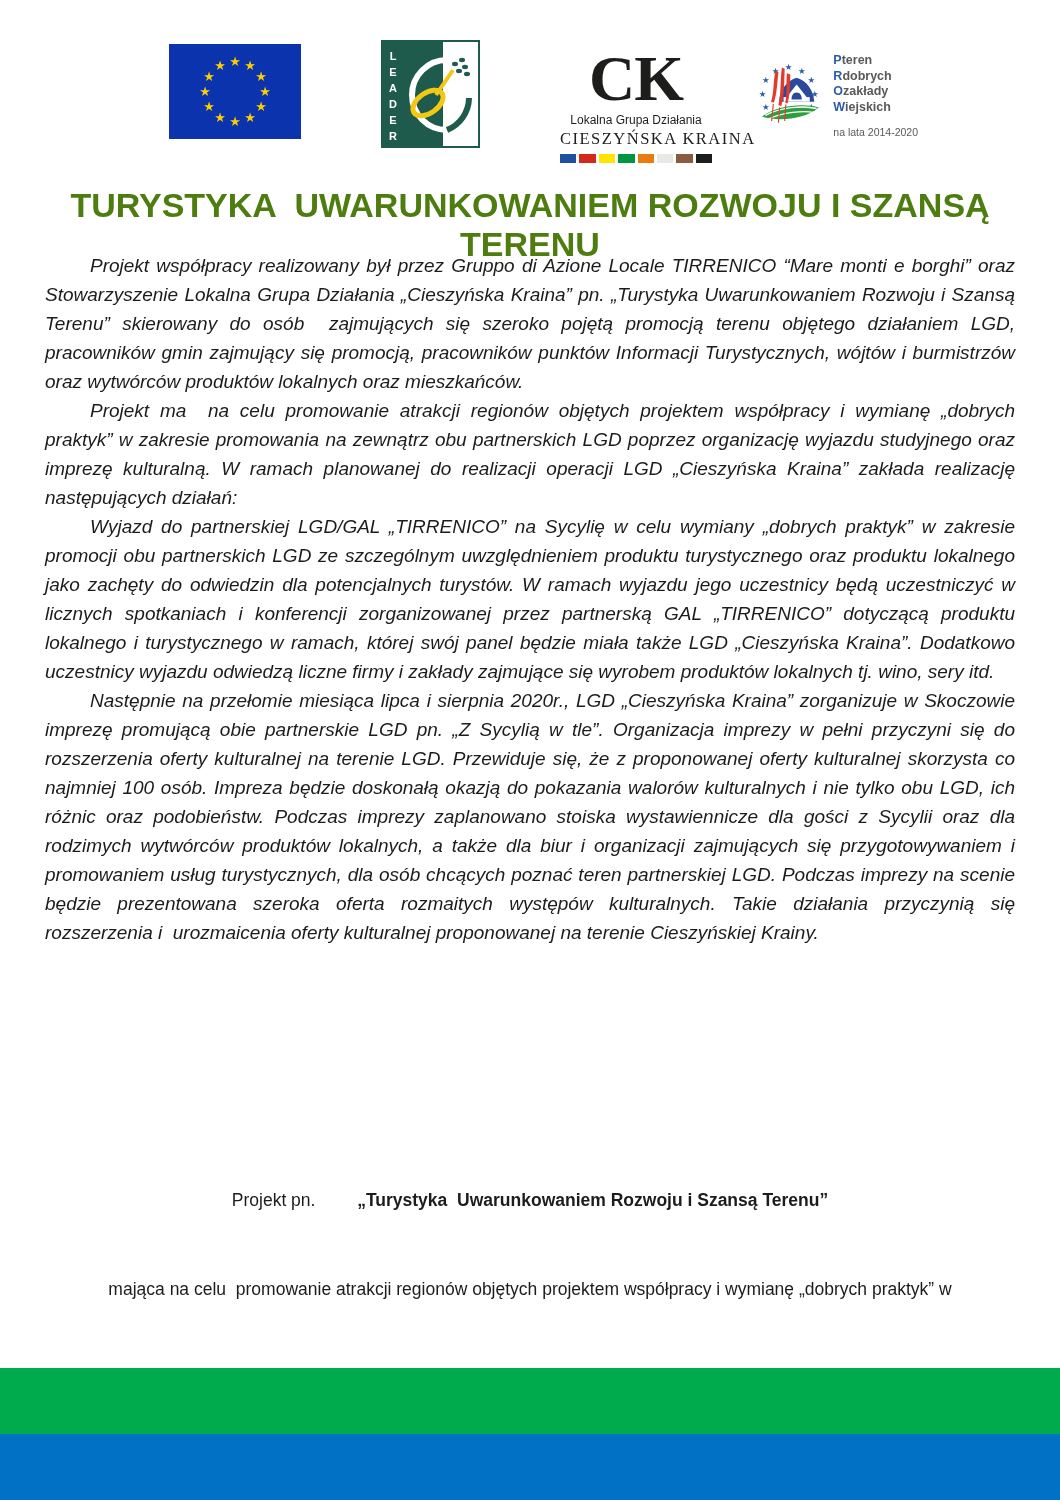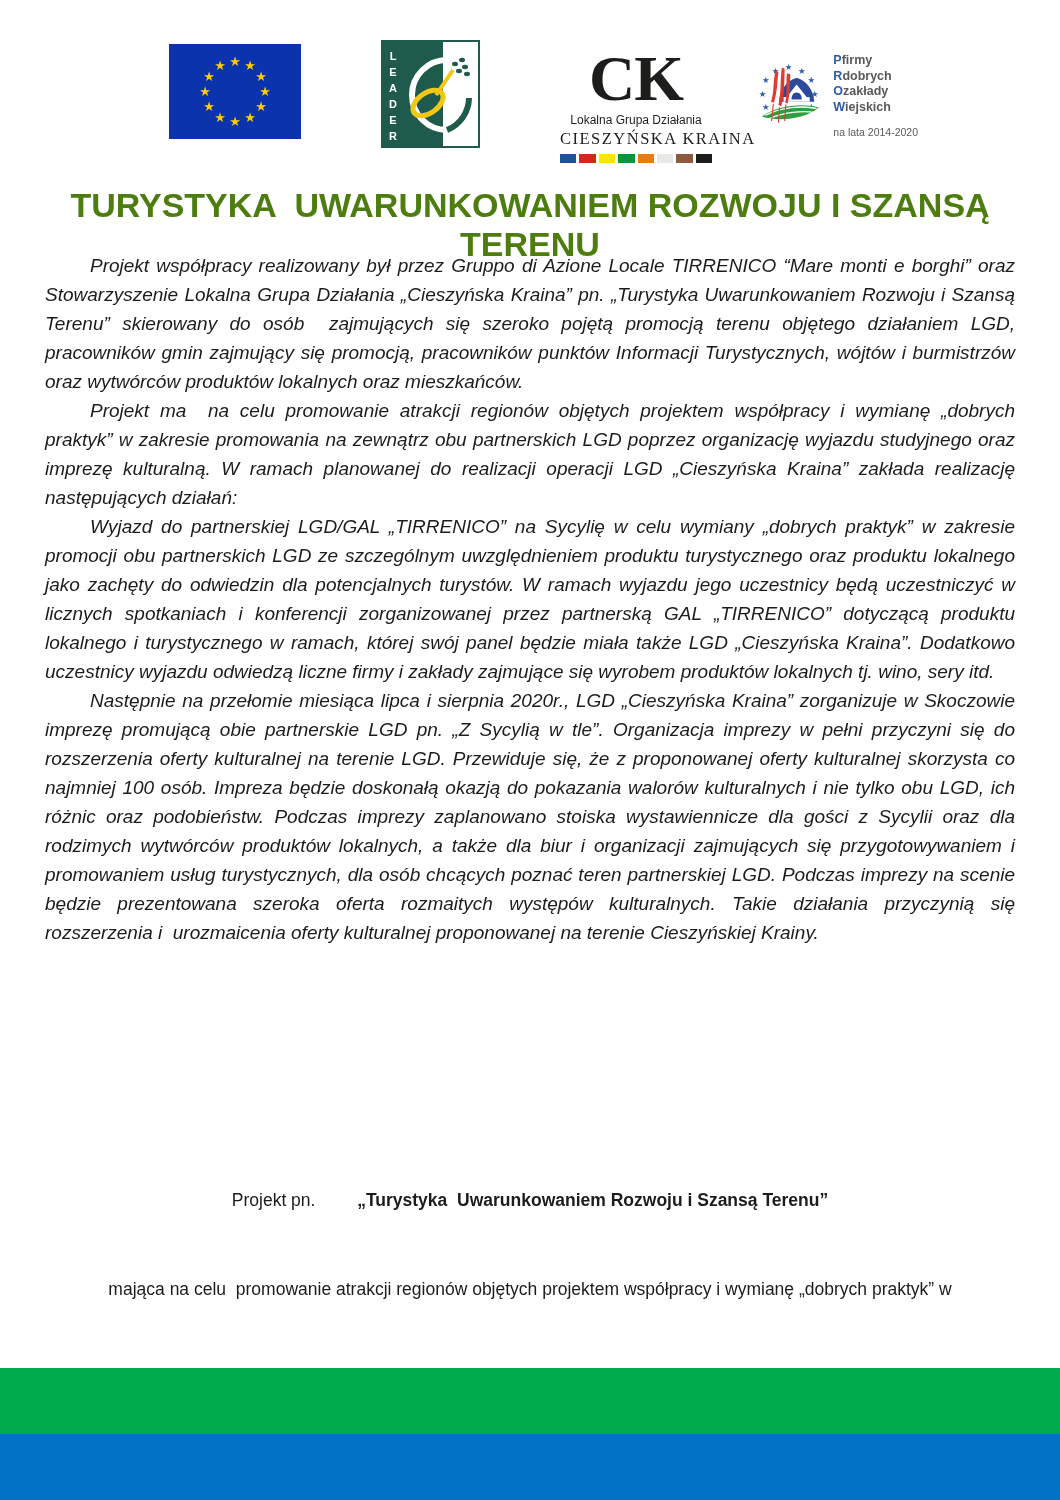--- a/index.html
+++ b/index.html
@@ -157,21 +157,21 @@
         <g>
           <path d="M52 12 C47 30 50 48 44 66 L49 68 C55 50 55 30 57 14 Z" fill="#e23b2e"></path>
           <path d="M63 6 C60 28 62 50 57 72 L62 74 C68 52 67 28 68 8 Z" fill="#e23b2e"></path>
           <path d="M72 16 C70 32 73 50 69 68 L73 69 C78 52 77 34 78 18 Z" fill="#e23b2e"></path>
           <line x1="48" y1="70" x2="45" y2="100" stroke="#e23b2e" stroke-width="2"></line>
           <line x1="59" y1="76" x2="57" y2="103" stroke="#e23b2e" stroke-width="2"></line>
           <line x1="70" y1="71" x2="68" y2="100" stroke="#e23b2e" stroke-width="2"></line>
         </g>
       </svg>
       <div class="prow-text">
-        <div><span class="prow-first">P</span><span>firmy</span></div>
+        <div><span class="prow-first">P</span><span>teren</span></div>
         <div><span class="prow-first">R</span><span>dobrych</span></div>
         <div><span class="prow-first">O</span><span>zakłady</span></div>
         <div><span class="prow-first">W</span><span>iejskich</span></div>
         <div class="prow-sub">na lata 2014-2020</div>
       </div>
     </div>
   </div>
 
   <div class="page-title">TURYSTYKA  UWARUNKOWANIEM ROZWOJU I SZANSĄ TERENU</div>
 

